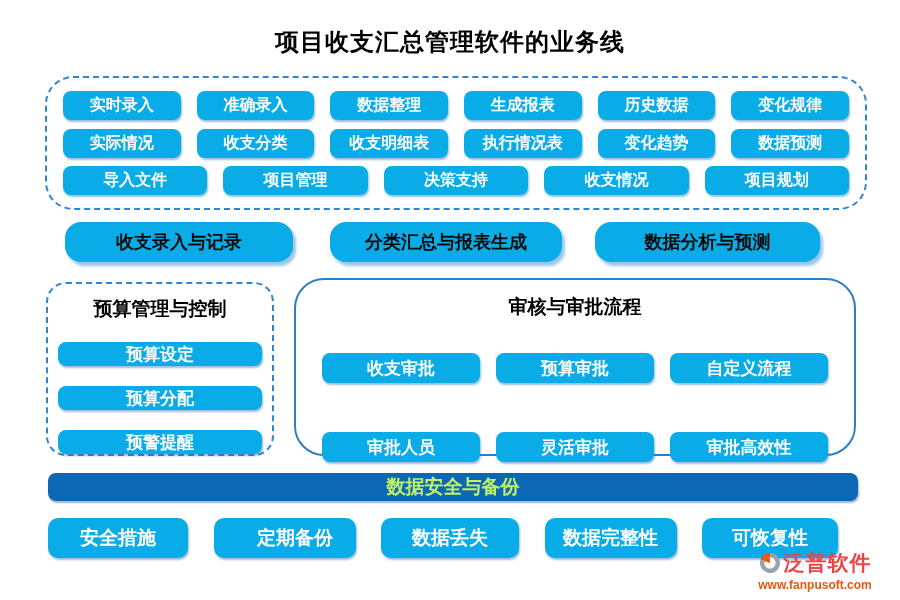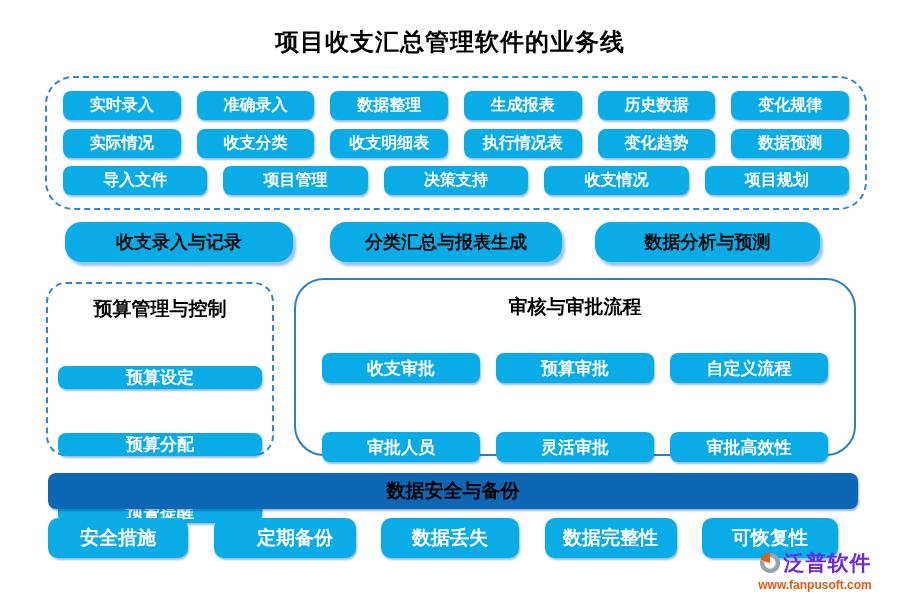--- a/index.html
+++ b/index.html
@@ -48,21 +48,21 @@
   }
   .process-1 { left: 65px;  width: 228px; }
   .process-2 { left: 330px; width: 232px; }
   .process-3 { left: 595px; width: 225px; }
   
   .budget-box {
     position: absolute; left: 46px; top: 282px;
     width: 228px; height: 174px;
     border: 2px dashed #2E86D3;
     border-radius: 20px;
-    display: flex; flex-direction: column; align-items: center; gap: 24px;
+    display: flex; flex-direction: column; align-items: center;
   }
   .panel-title {
     font-size: 19px; font-weight: bold; color: #000;
     margin-top: 12px;
   }
   .budget-btn { width: 204px; height: 30px; font-size: 17px; margin-top: 20px; }
   
   .approval-box {
     position: absolute; left: 294px; top: 278px;
     width: 562px; height: 178px;
@@ -72,45 +72,45 @@
   }
   .approval-box .panel-title { align-self: center; margin-top: 14px; }
   .approval-row {
     display: flex; justify-content: space-between;
     padding: 16px 26px; margin-top: 17px;
   }
   .approval-btn { width: 158px; height: 30px; font-size: 17px; }
   
   .security-bar {
     position: absolute; left: 48px; top: 473px;
-    width: 810px; height: 36px;
+    width: 810px; height: 28px;
     background: #0D67B5;
     border-radius: 8px;
-    color: #000000; font-size: 19px; font-weight: bold;
+    color: #bef264; font-size: 19px; font-weight: bold;
     display: flex; align-items: center; justify-content: center;
     box-shadow: 1px 2px 2px rgba(10,70,130,0.4);
     cursor: pointer;
   }
   
   .security-row {
     position: absolute; left: 48px; top: 518px;
     width: 790px;
     display: flex; justify-content: space-between;
   }
   .security-btn { height: 40px; font-size: 19px; border-radius: 10px; }
   .sec-0 { width: 140px; } .sec-1 { width: 142px; padding-left: 21px; } .sec-2 { width: 138px; }
   .sec-3 { width: 132px; } .sec-4 { width: 136px; }
   
   .logo {
     position: absolute; right: 10px; bottom: 8px;
     width: 150px; text-align: center;
   }
   .logo-top { display: flex; align-items: center; justify-content: center; gap: 3px; }
   .logo-text {
-    font-size: 21px; font-weight: bold; color: #6d28d9;
+    font-size: 21px; font-weight: bold; color: #ef4444;
     letter-spacing: 1px;
   }
   .logo-url {
     font-size: 12px; color: #E8590C; font-weight: bold;
     margin-top: 1px;
   }
   .logo-mark { width: 22px; height: 22px; flex: 0 0 auto; }
 </style>
 </head>
 <body>

